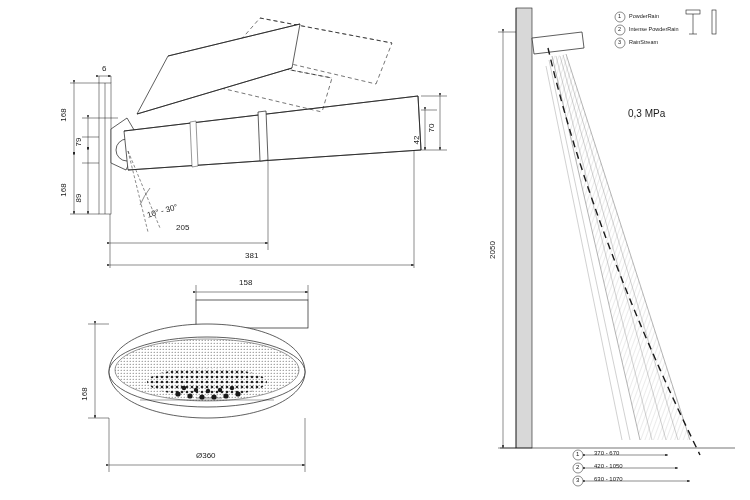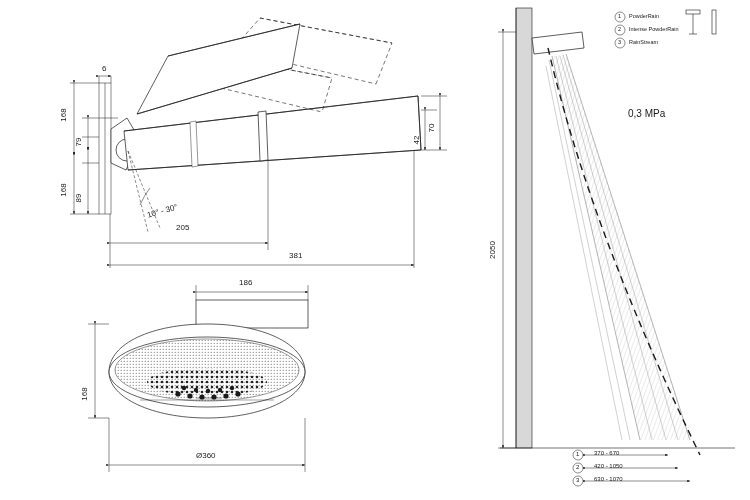--- a/index.html
+++ b/index.html
@@ -211,24 +211,24 @@
   </svg>
 
   <div class="lbl rot" style="left:68px;top:115px;transform:rotate(-90deg) translate(-50%,-100%);">168</div>
   <div class="lbl rot" style="left:68px;top:190px;transform:rotate(-90deg) translate(-50%,-100%);">168</div>
   <div class="lbl rot" style="left:83px;top:142px;transform:rotate(-90deg) translate(-50%,-100%);">79</div>
   <div class="lbl rot" style="left:83px;top:198px;transform:rotate(-90deg) translate(-50%,-100%);">89</div>
   <div class="lbl" style="left:102px;top:64px;">6</div>
   <div class="lbl rot" style="left:436px;top:128px;transform:rotate(-90deg) translate(-50%,-100%);">70</div>
   <div class="lbl rot" style="left:421px;top:140px;transform:rotate(-90deg) translate(-50%,-100%);">42</div>
   <div class="lbl" style="left:176px;top:223px;">205</div>
-  <div class="lbl" style="left:245px;top:251px;margin-left:44px;">381</div>
+  <div class="lbl" style="left:245px;top:251px;">381</div>
   <div class="lbl" style="left:146px;top:211px;transform:rotate(-16deg);transform-origin:left top;">10° - 30°</div>
 
-  <div class="lbl" style="left:239px;top:278px;">186</div>
+  <div class="lbl" style="left:239px;top:278px;">158</div>
   <div class="lbl rot" style="left:89px;top:394px;transform:rotate(-90deg) translate(-50%,-100%);">168</div>
   <div class="lbl" style="left:185px;top:451px;padding-left:11px;">Ø360</div>
 
   <div class="lbl rot" style="left:497px;top:250px;transform:rotate(-90deg) translate(-50%,-100%);">2050</div>
   <div class="press" style="left:628px;top:108px;">0,3 MPa</div>
 
   <div class="legend-t" style="left:618px;top:13px;">1</div>
   <div class="legend-t" style="left:629px;top:13px;">PowderRain</div>
   <div class="legend-t" style="left:618px;top:26px;">2</div>
   <div class="legend-t" style="left:629px;top:26px;">Intense PowderRain</div>

